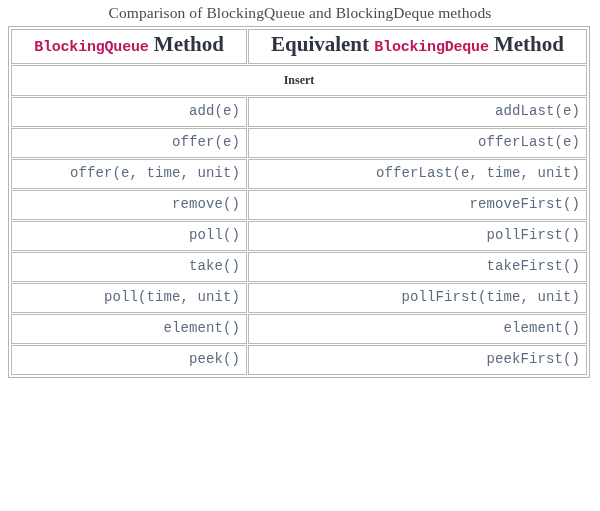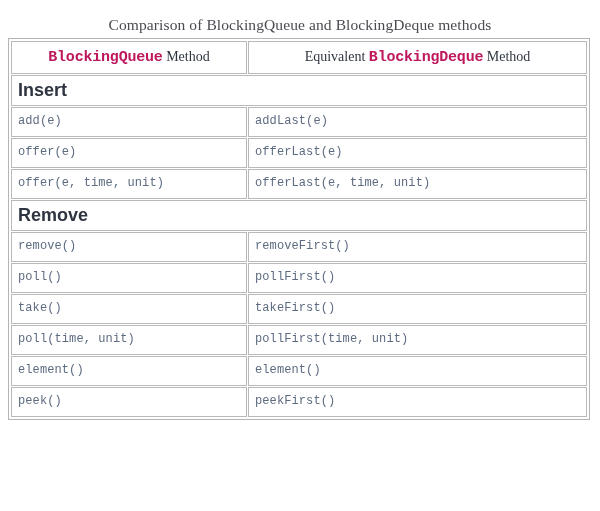--- a/index.html
+++ b/index.html
@@ -13,21 +13,20 @@
     overflow: hidden;
     font-family: "Liberation Serif", serif;
     -webkit-font-smoothing: antialiased;
   }
 
   .page {
     width: 600px;
     height: 452px;
     position: relative;
     box-sizing: border-box;
-    margin-top: 12px;
   }
 
   .table-caption {
     width: 600px;
     text-align: center;
     font-family: "Liberation Serif", serif;
     font-size: 15.5px;
     line-height: 20px;
     color: #4a4a52;
     padding-top: 3px;
@@ -77,44 +76,46 @@
   }
   .hdr-cell .mono {
     font-family: "Liberation Mono", "DejaVu Sans Mono", monospace;
     font-weight: bold;
     font-size: 15px;
     letter-spacing: -0.2px;
     color: #be185d;
   }
   .hdr-cell .ser {
     font-family: "Liberation Serif", serif;
-    font-weight: normal;
-    font-size: 14px;
+    font-weight: bold;
+    font-size: 21px;
     color: #2f3540;
   }
 
   
   .section-cell {
-    font-family: Liberation Sans, sans-serif;
+    text-align: center;
+    font-family: Liberation Serif, serif;
     font-weight: bold;
-    font-size: 18px;
+    font-size: 12px;
     color: #2f3540;
     height: 29px;
     line-height: 20px;
   }
 
   
   .code-cell {
     font-family: "Liberation Mono", "DejaVu Sans Mono", monospace;
-    font-size: 12px;
+    font-size: 14px;
     color: #5d6b80;
     line-height: 19px;
     white-space: pre;
     height: 33px;
     letter-spacing: 0.1px;
+    text-align: right;
   }
 </style>
 </head>
 <body>
 
 <div class="page">
 
   <div class="table-caption">Comparison of BlockingQueue and BlockingDeque methods</div>
 
   <div class="table-wrap">
@@ -140,23 +141,20 @@
         <tr>
           <td class="code-cell">offer(e)</td>
           <td class="code-cell">offerLast(e)</td>
         </tr>
         <tr>
           <td class="code-cell">offer(e, time, unit)</td>
           <td class="code-cell">offerLast(e, time, unit)</td>
         </tr>
 
         <tr>
-          <td class="section-cell" colspan="2">Remove</td>
-        </tr>
-        <tr>
           <td class="code-cell">remove()</td>
           <td class="code-cell">removeFirst()</td>
         </tr>
         <tr>
           <td class="code-cell">poll()</td>
           <td class="code-cell">pollFirst()</td>
         </tr>
         <tr>
           <td class="code-cell">take()</td>
           <td class="code-cell">takeFirst()</td>

